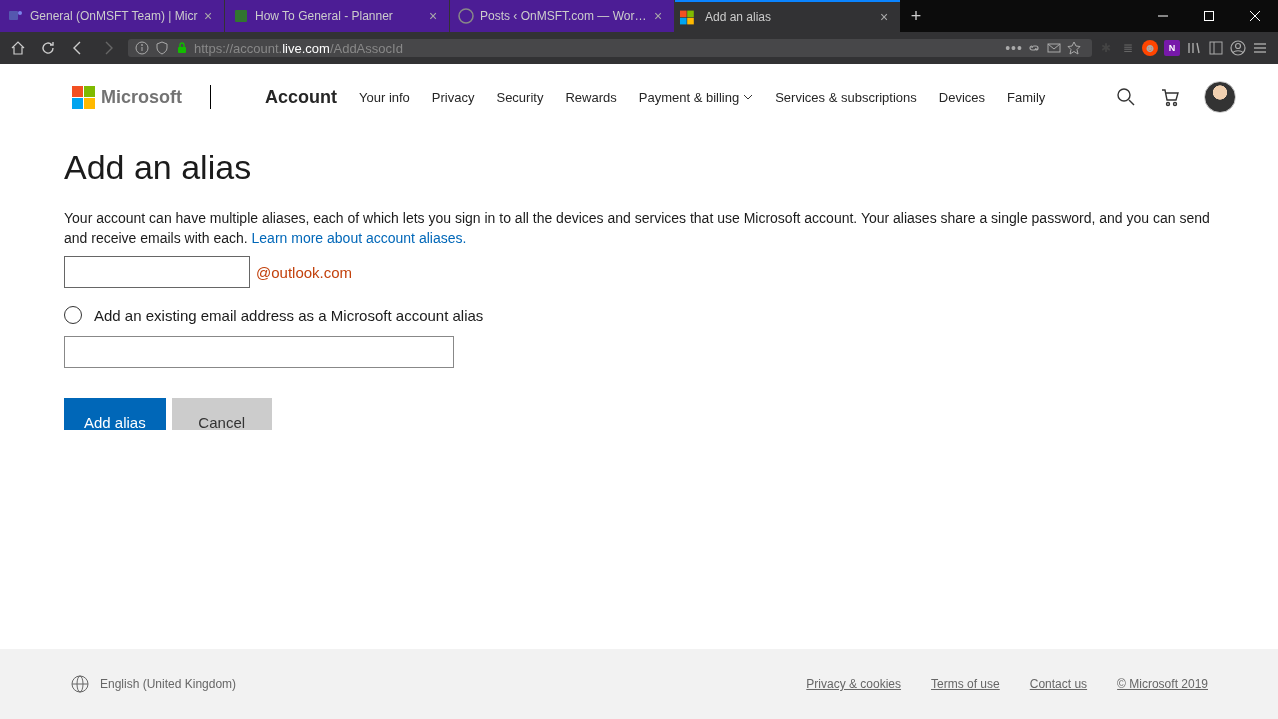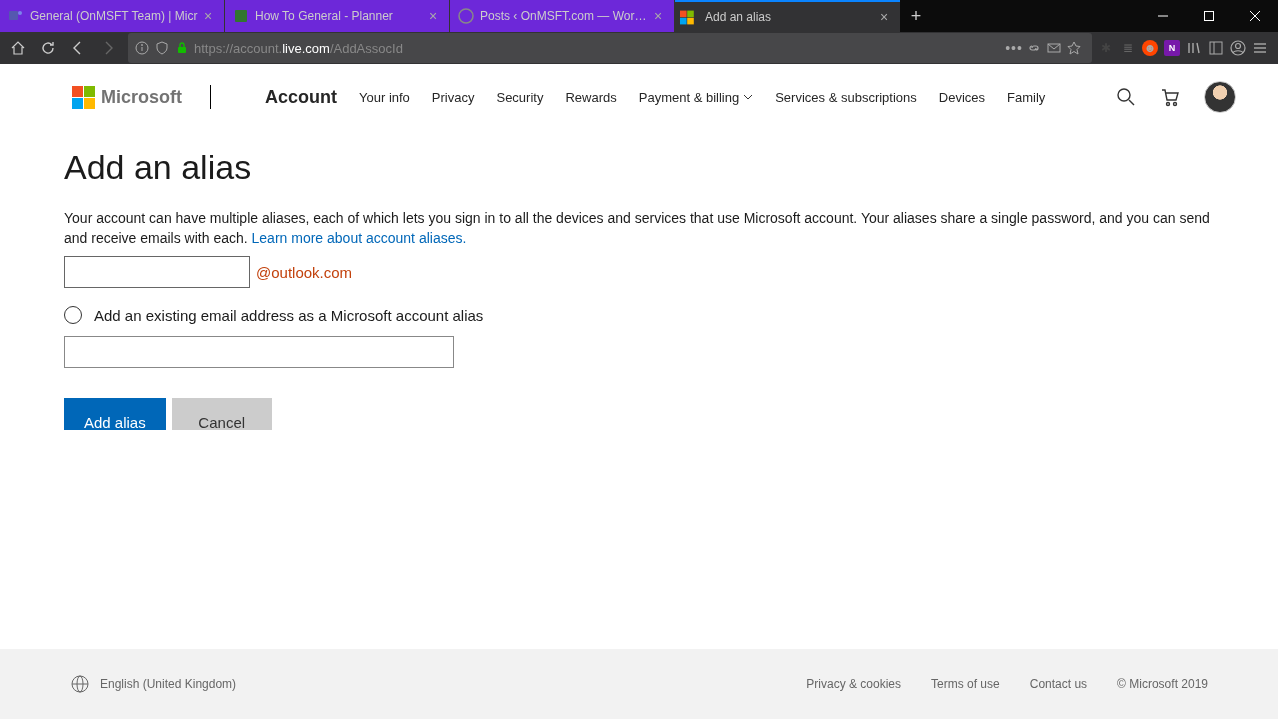--- a/index.html
+++ b/index.html
@@ -2,35 +2,35 @@
 <html><head>
   <meta charset="utf-8">
   <style>
     * { margin: 0; padding: 0; box-sizing: border-box; font-family: "Segoe UI", Arial, sans-serif; }
     body { background: #000; width: 1278px; height: 719px; overflow: hidden; }
 
     
     .titlebar { height: 32px; background: #0c0c0c; display: flex; align-items: stretch; }
     .tabs { display: flex; flex: 1; }
     .tab { width: 225px; height: 32px; display: flex; align-items: center; padding: 0 8px; color: #ccc; font-size: 12px; position: relative; cursor: pointer; }
-    .tab-inactive { background: #6d28d9; border-right: 1px solid #333; }
+    .tab-inactive { background: #4c1d95; border-right: 1px solid #333; }
     .tab-active { background: #323234; border-top: 2px solid #0a84ff; }
     .tab-icon { width: 16px; height: 16px; margin-right: 6px; flex-shrink: 0; display:flex;align-items:center;justify-content:center;}
     .tab-icon svg { width:16px; height:16px; }
     .tab-title { flex:1; white-space: nowrap; overflow: hidden; text-overflow: ellipsis; }
     .tab-close { width: 16px; height: 16px; color: #aaa; display: flex; align-items: center; justify-content: center; font-size: 14px; cursor:pointer; }
     .newtab { width: 32px; display: flex; align-items: center; justify-content: center; color: #ccc; font-size: 18px; cursor:pointer;}
     .win-controls { display: flex; margin-left:auto; }
     .win-btn { width: 46px; height: 32px; display: flex; align-items: center; justify-content: center; color: #fff; cursor:pointer;}
     .win-btn svg { width: 10px; height: 10px; }
 
     .toolbar { height: 32px; background: #323234; display: flex; align-items: center; padding: 0 4px; gap: 2px; }
     .tbtn { width: 28px; height: 28px; display:flex; align-items:center; justify-content:center; color: #ccc; cursor:pointer; border-radius:2px;}
     .tbtn.disabled { color: #666; }
-    .urlbar { flex:1; height: 30px; background: #474749; border-radius: 3px; margin: 0 4px; display:flex; align-items:center; padding: 0 6px; color:#ccc; font-size:13px;}
+    .urlbar { flex:1; height: 18px; background: #474749; border-radius: 3px; margin: 0 4px; display:flex; align-items:center; padding: 0 6px; color:#ccc; font-size:13px;}
     .urlbar-icon { width:16px; height:16px; display:flex;align-items:center;justify-content:center; margin-right:4px;}
     .lock-icon { color:#12bc00; }
     .url-text { flex:1; white-space:nowrap; overflow:hidden; }
     .url-proto { color: #888; }
     .url-sub { color: #888; }
     .url-host { color: #fff; }
     .url-path { color: #888; }
     .right-icons { display:flex; gap:6px; padding-right:6px;}
     .ext-icon { width:16px; height:16px; display:flex;align-items:center;justify-content:center; color:#aaa; font-size:12px;}
 
@@ -66,21 +66,21 @@
     .wide-input { width: 390px; height: 32px; border:1px solid #888; }
     .btn-row { display:flex; gap:6px; margin-top: 30px;}
     .btn { height: 20px; padding: 16px 20px; font-size:15px; border:none; cursor:pointer;}
     .btn-primary { background:#0067b8; color:#fff; min-width:100px;}
     .btn-secondary { background:#ccc; color:#333; min-width:100px;}
 
     .footer { height:70px; background:#f2f2f2; display:flex; align-items:center; padding:0 70px; font-size:12px; color:#666;}
     .footer-left { display:flex; align-items:center; gap:10px;}
     .globe { width:20px;height:20px;}
     .footer-right { margin-left:auto; display:flex; gap:30px;}
-    .footer-link { cursor:pointer; }
+    .footer-link { cursor:pointer;text-decoration:underline; }
   </style>
 </head>
 <body>
 
 <div class="titlebar">
   <div class="tabs">
     <div class="tab tab-inactive">
       <span class="tab-icon">
           <svg viewBox="0 0 16 16">
             <rect x="1" y="3" width="9" height="9" rx="1" fill="#5558af"></rect>

